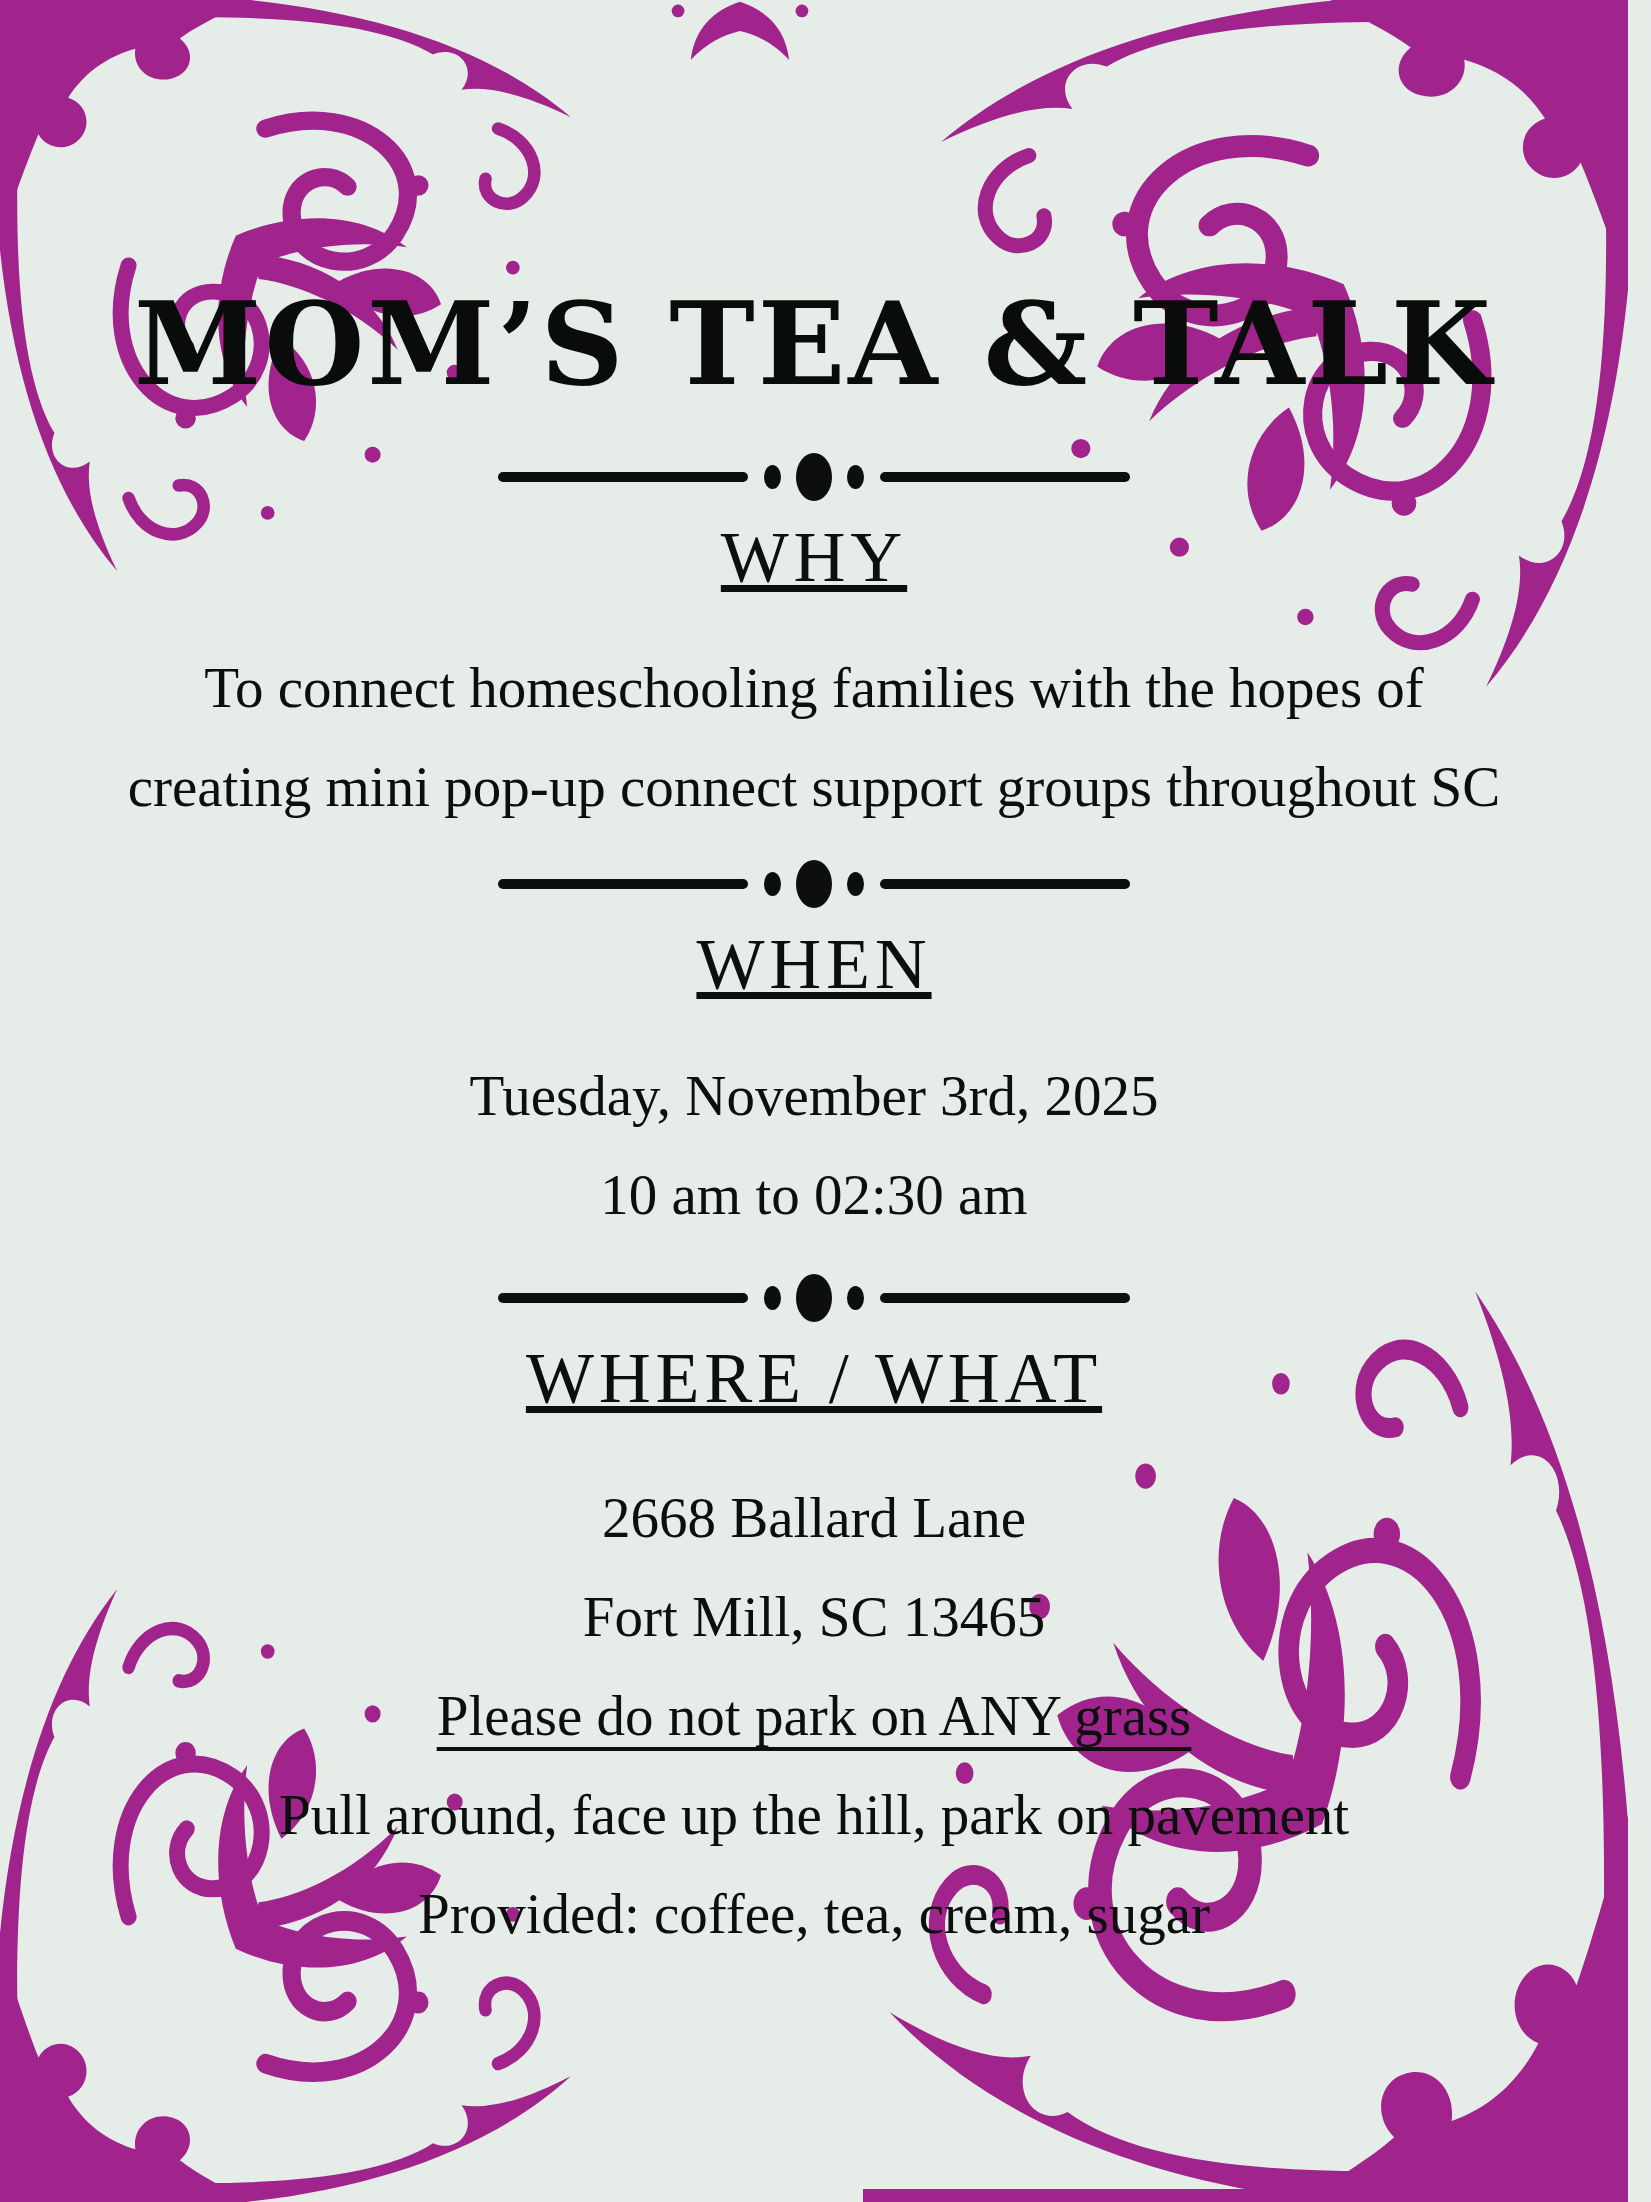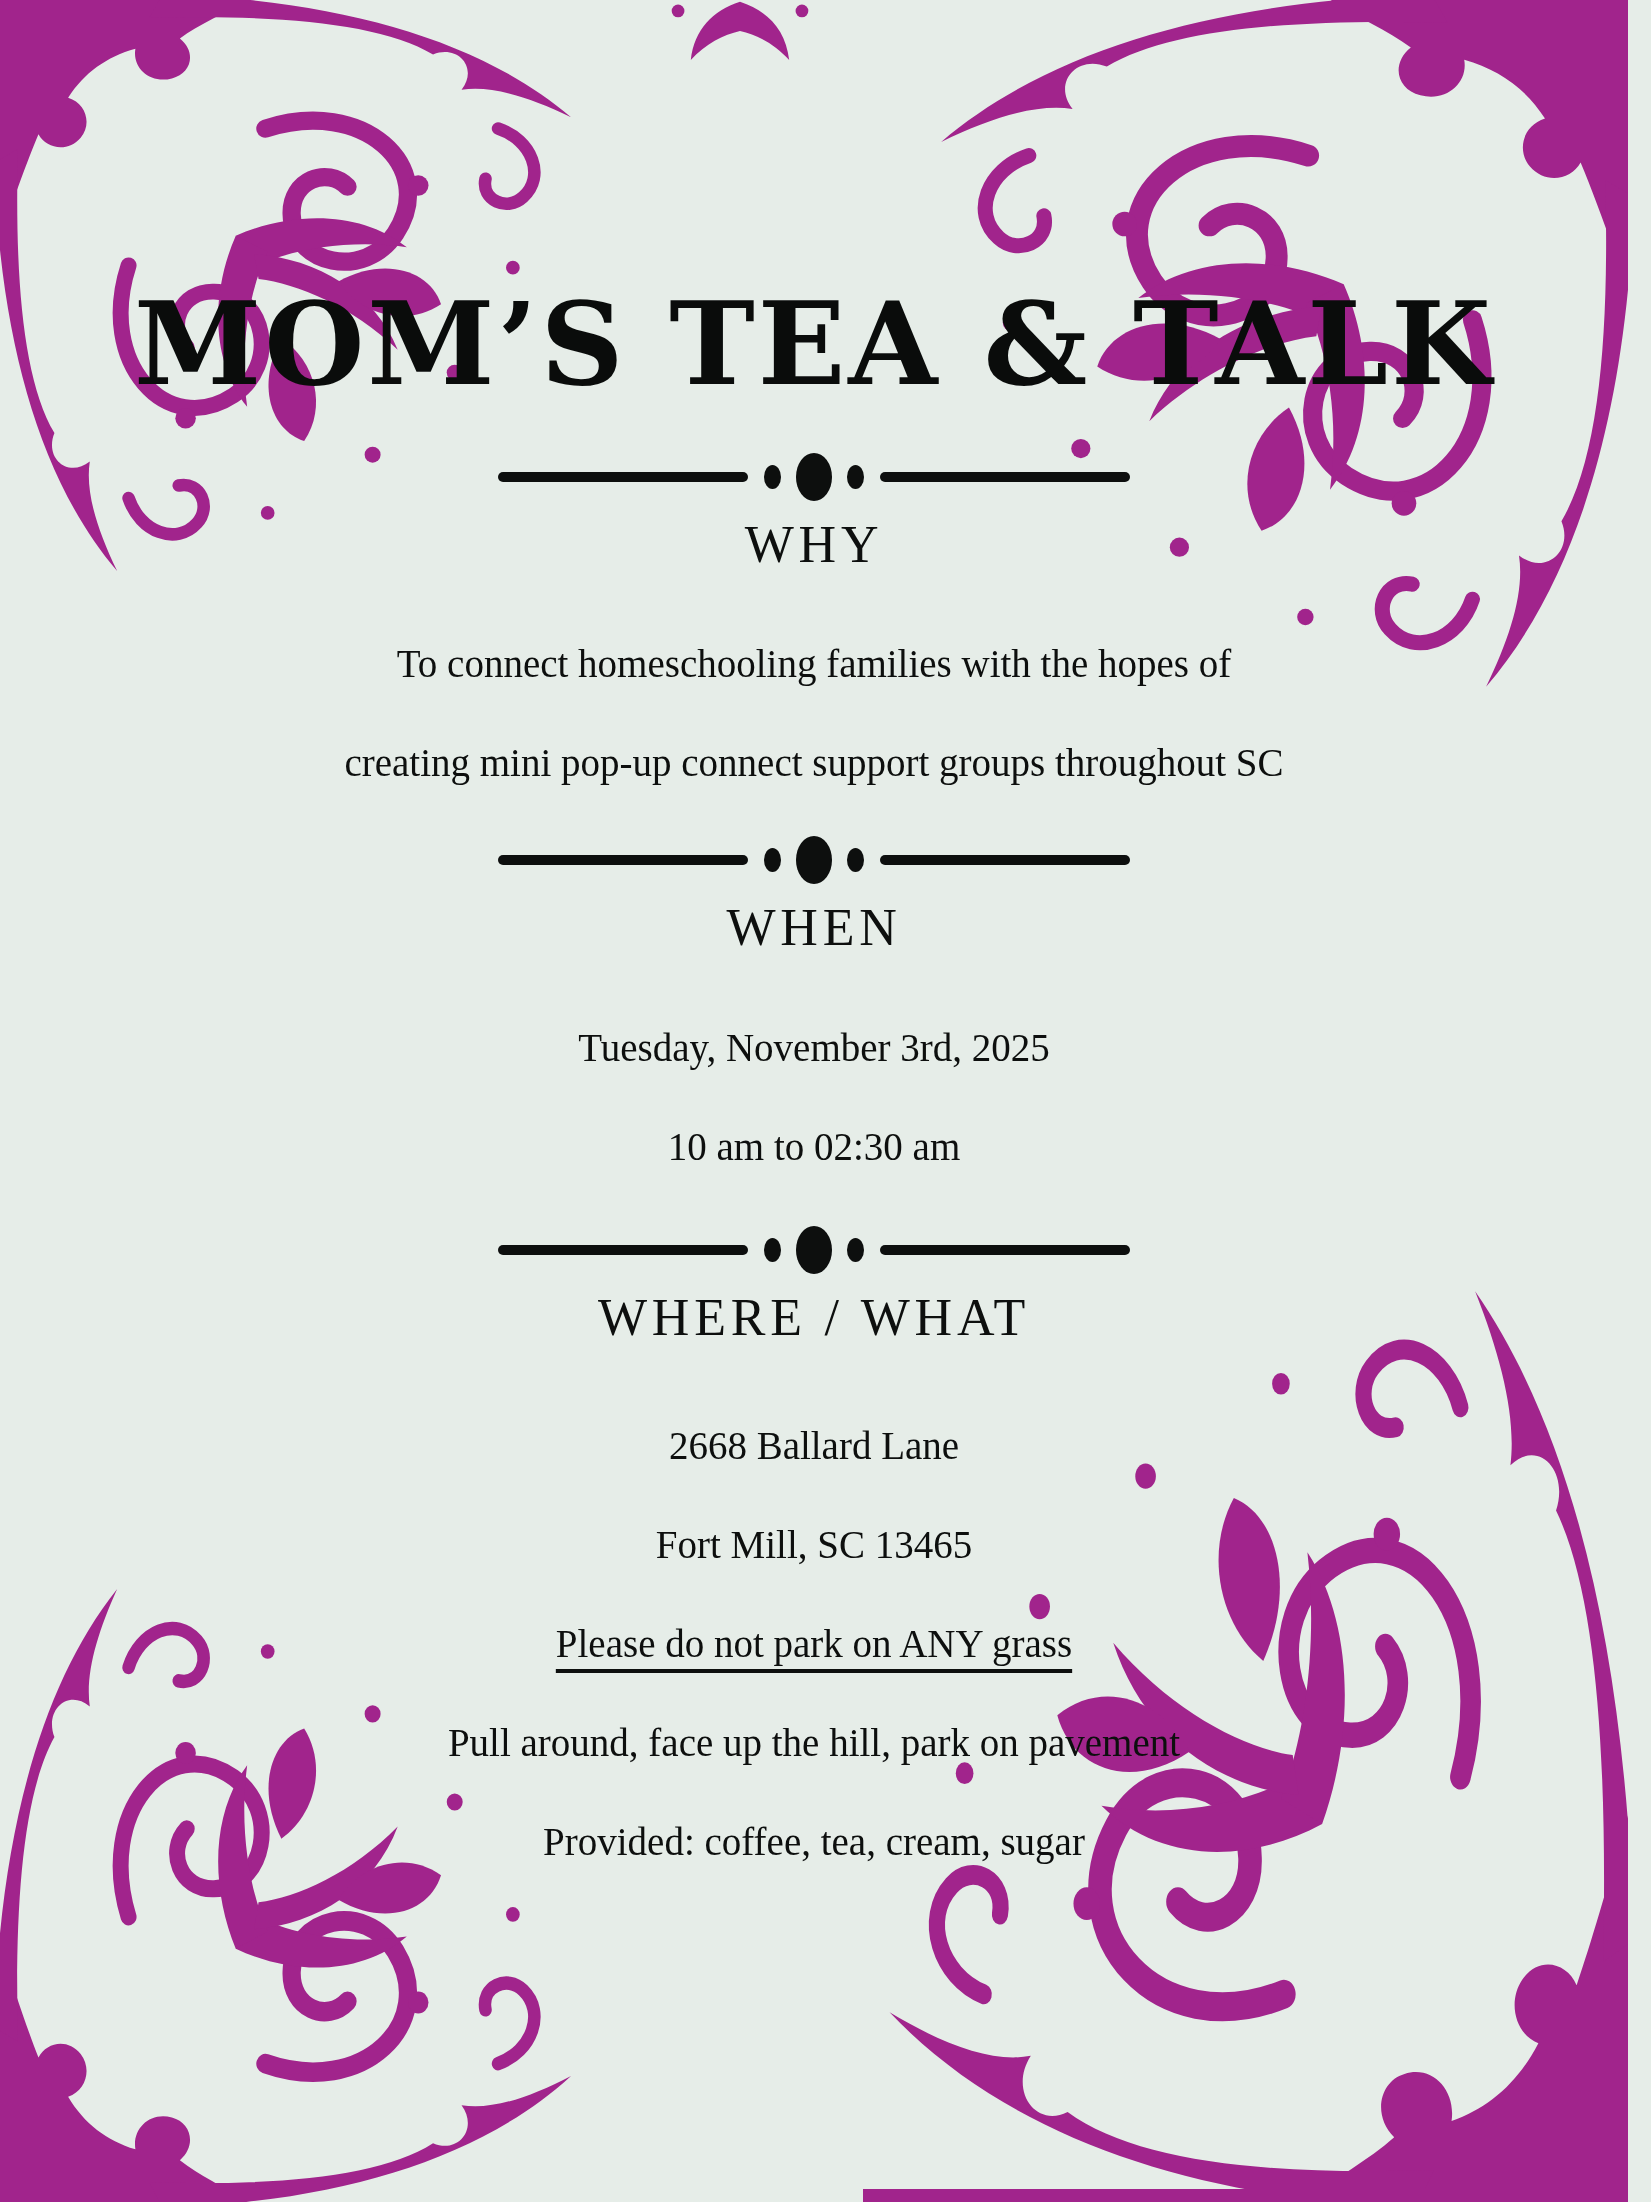--- a/index.html
+++ b/index.html
@@ -34,28 +34,29 @@
   }
   .title{
     margin:275px 0 0 0;
     font-family:"DejaVu Serif","Liberation Serif",serif;
     font-weight:700;
     font-size:115px;line-height:1.2;
     letter-spacing:2.9px;
     color:#0a0c0b;
   }
   h2.heading{
-    margin:0;font-weight:400;
-    font-size:52px;line-height:90px;
+    margin:12px;font-weight:400;
+    font-size:72px;line-height:90px;
     letter-spacing:4.8px;
+    text-decoration:underline;
   }
   .m-why{margin-top:41px;}
   .m-when{margin-top:54px;}
   .m-where{margin-top:42px;}
-  .lines{font-size:39px;line-height:99px;}
+  .lines{font-size:57px;line-height:99px;}
   .m-lines-why{margin-top:24px;}
   .m-lines-when{margin-top:25px;}
   .m-lines-where{margin-top:33px;}
   .underlined{
     text-decoration:underline;
     text-decoration-thickness:3.8px;
     text-underline-offset:11.5px;
   }
 
   

